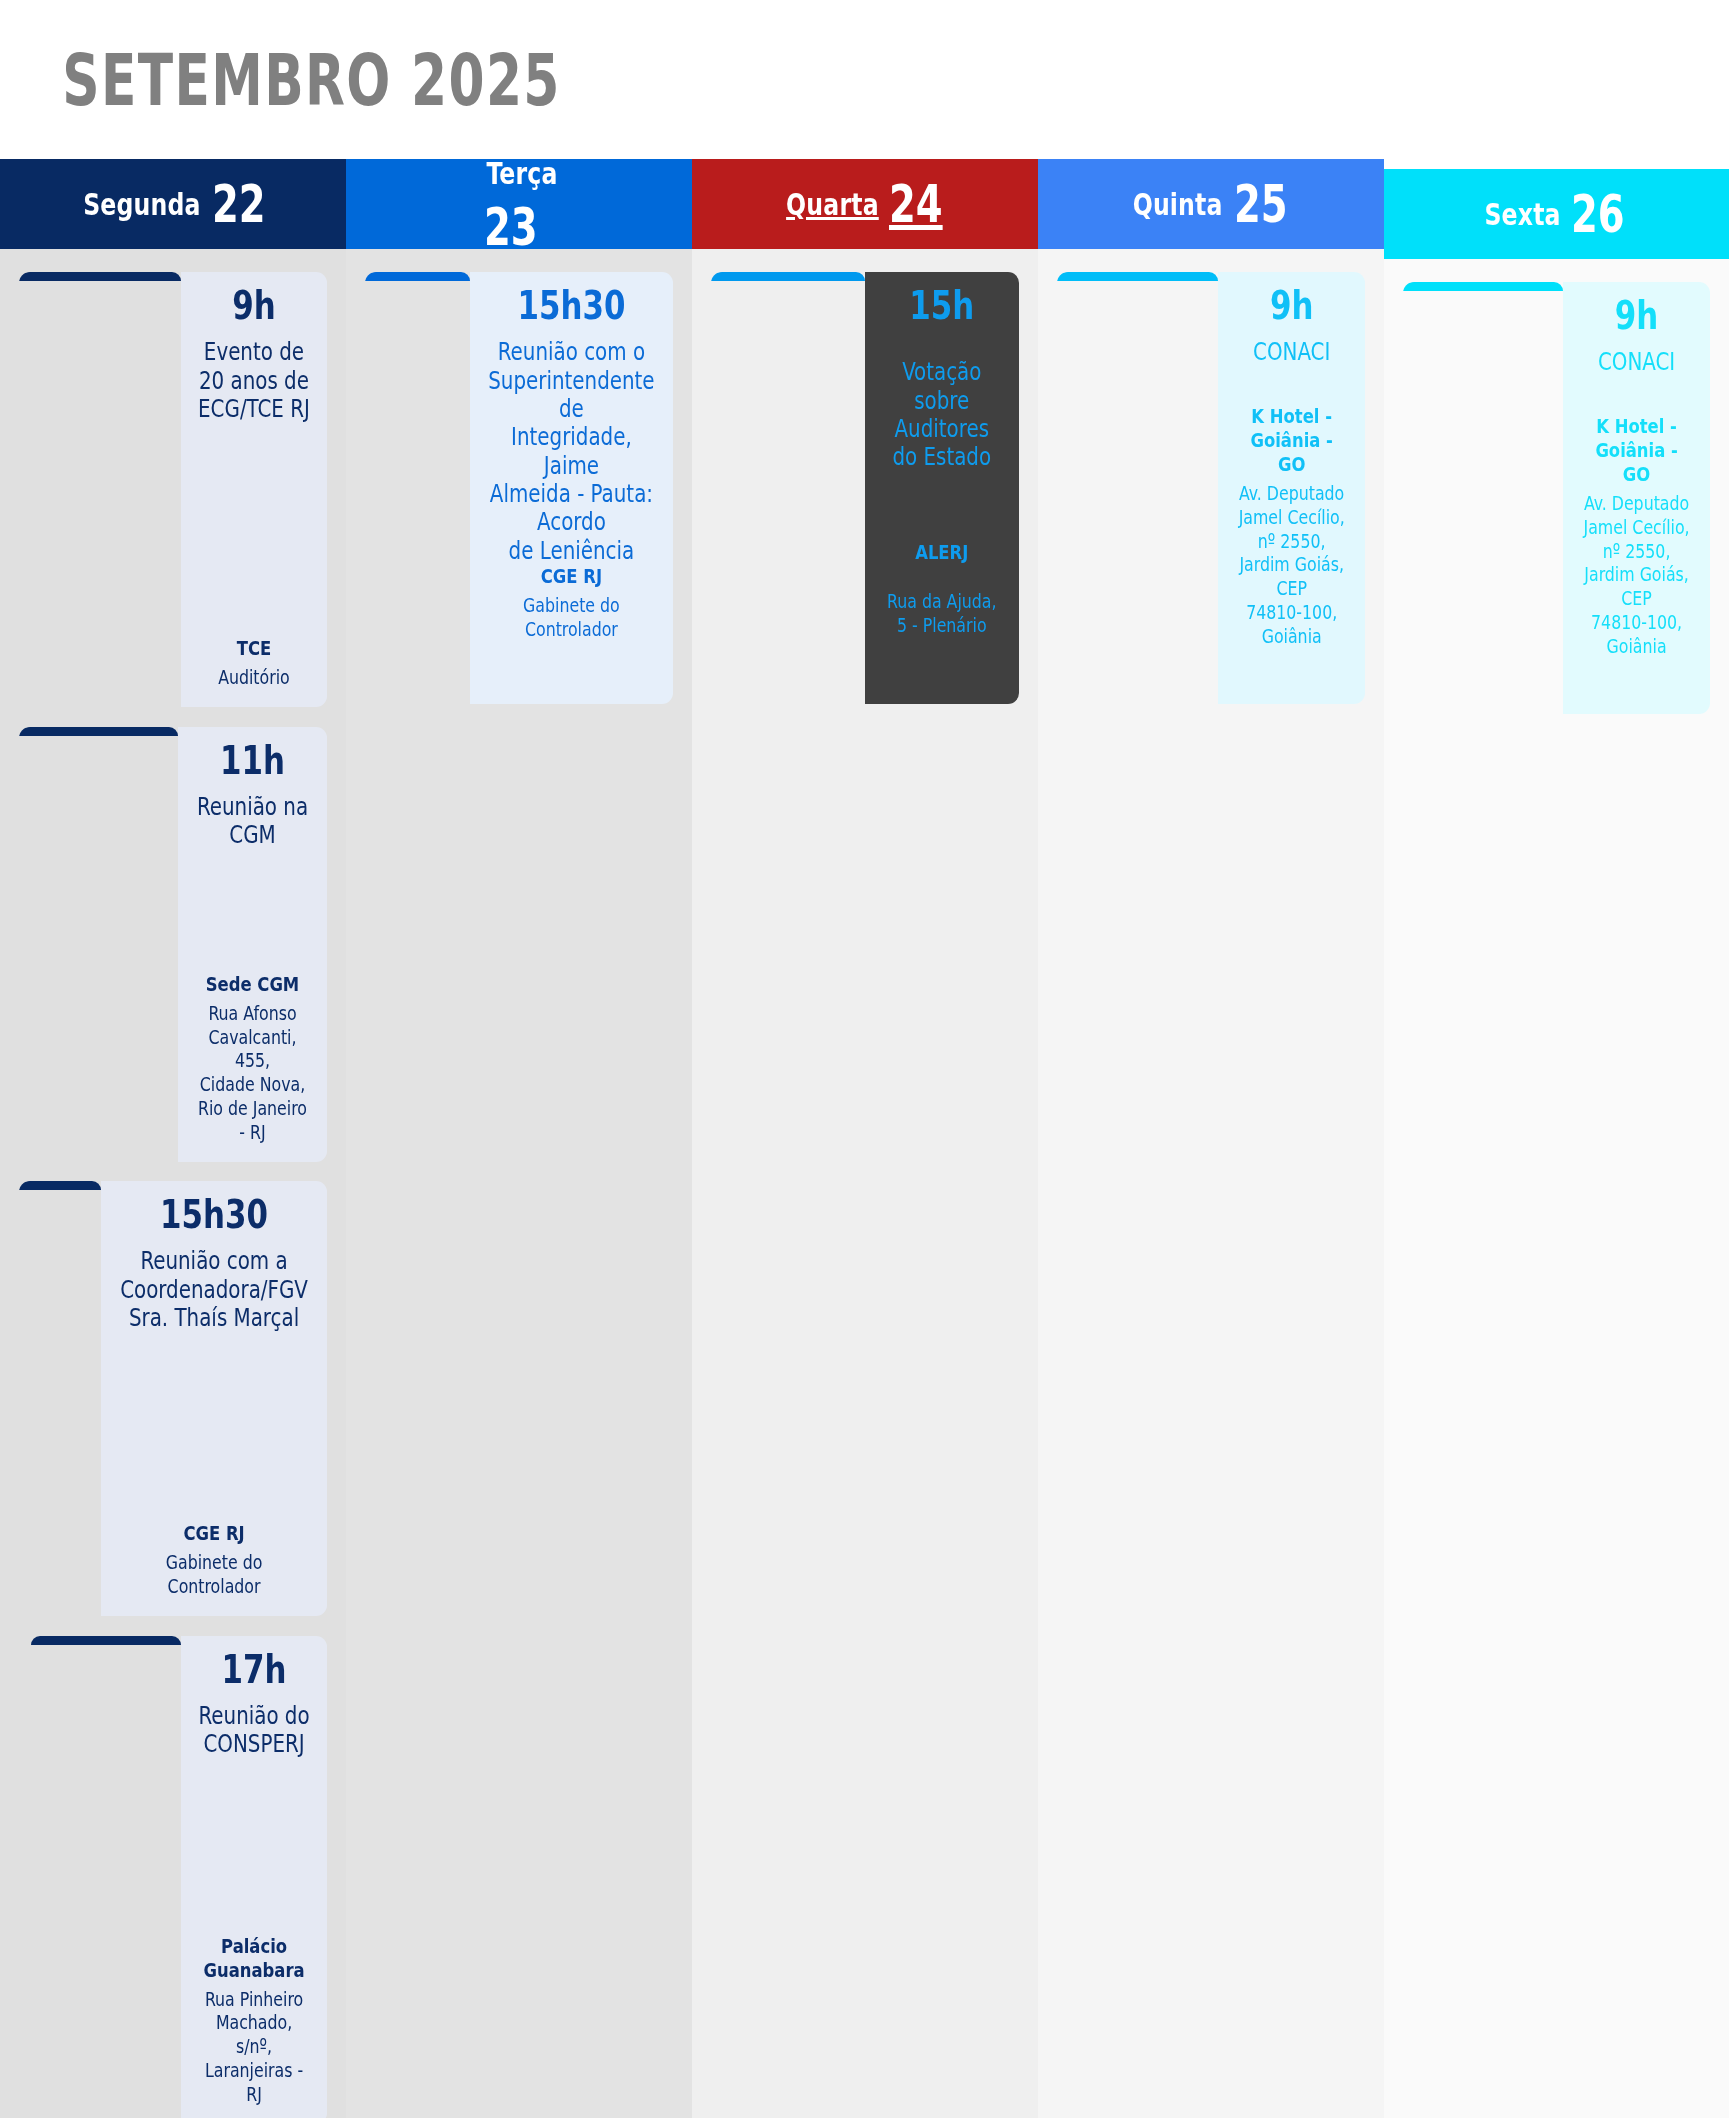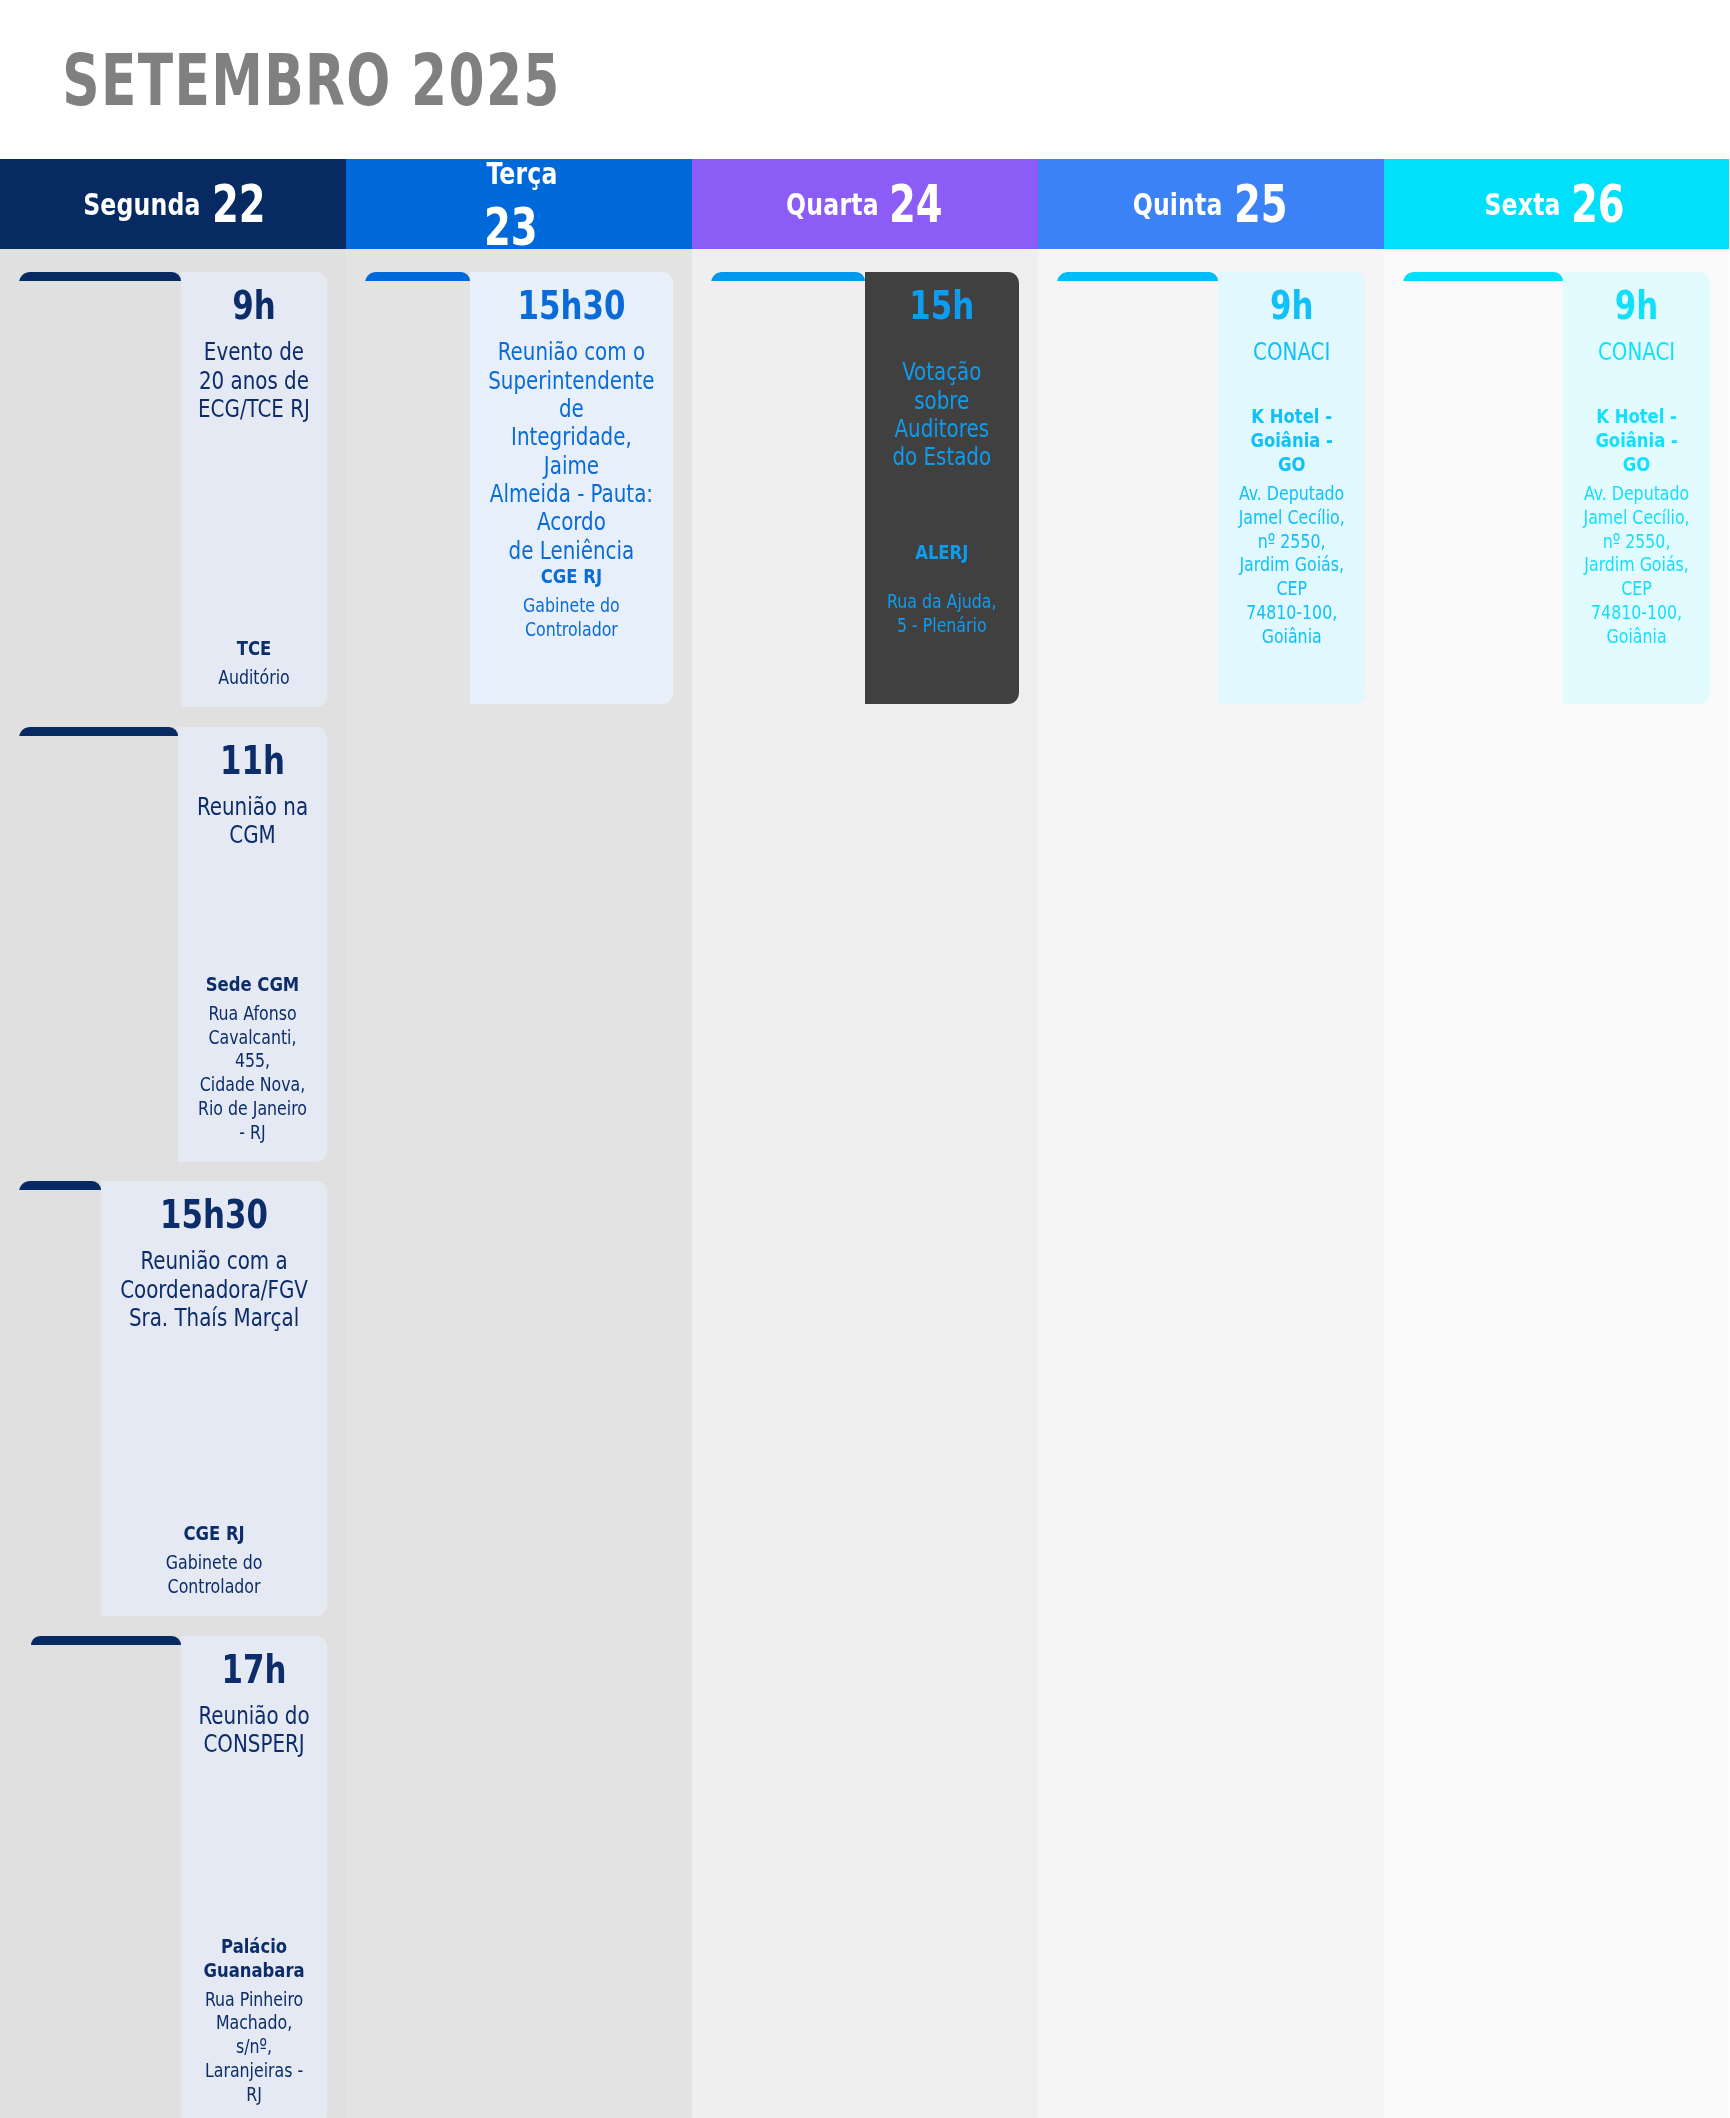--- a/index.html
+++ b/index.html
@@ -146,23 +146,23 @@
     font-weight: 400;
     font-size: 19.5px;
     line-height: 1.22;
     transform: scaleX(0.90);
     white-space: pre-line;
   }
 
   
   .d0 .day-header { background: #082A63; }
   .d1 .day-header { background: #0069D9; flex-direction: column; }
-  .d2 .day-header { background: #8b5cf6; }
+  .d2 .day-header { background: #b91c1c; text-decoration: underline; }
   .d3 .day-header { background: #3b82f6; }
-  .d4 .day-header { background: #00E0FA; }
+  .d4 .day-header { background: #00E0FA; margin-top: 10px; }
 
   .d0 .col-body { background: #E0E0E0; }
   .d1 .col-body { background: #E3E3E3; }
   .d2 .col-body { background: #EFEFEF; }
   .d3 .col-body { background: #F5F5F5; }
   .d4 .col-body { background: #FAFAFA; }
 
   .d0 .card-accent { background: #082A63; }
   .d1 .card-accent { background: #0069D9; }
   .d2 .card-accent { background: #0099EE; }

